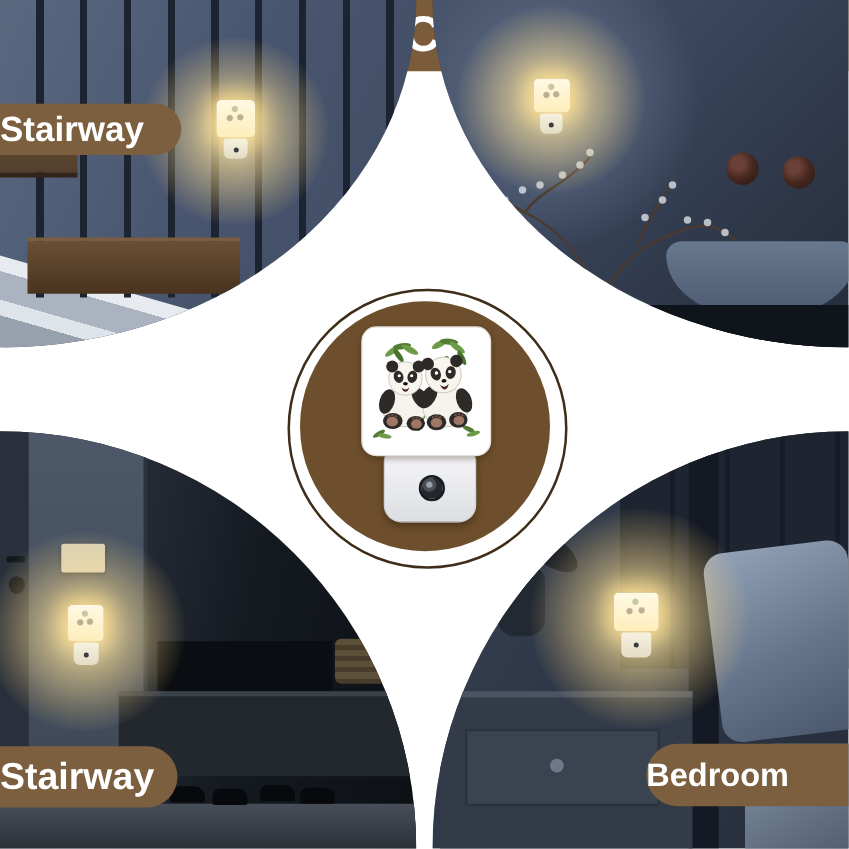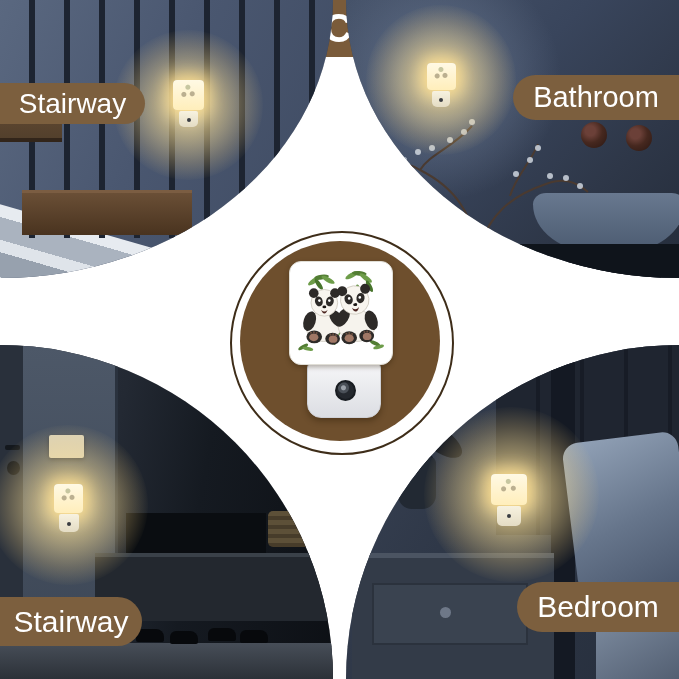--- a/index.html
+++ b/index.html
@@ -13,25 +13,25 @@
 
   
   .photo{position:absolute;overflow:hidden;box-shadow:inset 0 0 70px rgba(2,6,14,.5);}
   .photo.tl{left:0;  top:57; width:333px;height:278px;border-bottom-right-radius:100% 100%;}
   .photo.tr{left:346px;top:57; width:333px;height:278px;border-bottom-left-radius:100% 100%;}
   .photo.bl{left:0;  top:345px;width:333px;height:334px;border-top-right-radius:100% 100%;}
   .photo.br{left:346px;top:345px;width:333px;height:334px;border-top-left-radius:100% 100%;}
 
   
   .pill{position:absolute;background:#7c5f3e;color:#fff;display:flex;align-items:center;z-index:6;}
-  .pill span{width:100%;text-align:center;}
+  .pill span{width:100%;text-align:left;font-weight:bold;}
   .pill.stairway{left:0;top:83px;width:145px;height:41px;border-radius:0 21px 21px 0;font-size:28px;}
   .pill.bathroom{left:513px;top:75px;width:166px;height:45px;border-radius:23px 0 0 23px;font-size:29px;}
   .pill.hallway{left:0;top:597px;width:142px;height:49px;border-radius:0 25px 25px 0;font-size:30px;}
-  .pill.bedroom{left:517px;top:582px;width:162px;height:50px;border-radius:25px 0 0 25px;font-size:30px;}
+  .pill.bedroom{left:517px;top:595px;width:162px;height:50px;border-radius:25px 0 0 25px;font-size:26px;}
 
   
   .glow{position:absolute;border-radius:50%;
         background:radial-gradient(circle, rgba(255,235,175,.95) 0%, rgba(255,226,150,.55) 30%,
                    rgba(255,216,130,.22) 55%, rgba(255,210,120,0) 72%);}
   .nl-panel{position:absolute;border-radius:4px;
         background:
           radial-gradient(circle at 35% 48%, rgba(120,108,80,.5) 0 2px, transparent 3px),
           radial-gradient(circle at 62% 46%, rgba(120,108,80,.5) 0 2px, transparent 3px),
           radial-gradient(circle at 48% 24%, rgba(130,140,90,.45) 0 2px, transparent 3px),
@@ -173,23 +173,20 @@
       </g>
     </svg>
     <div class="knob k1"></div>
     <div class="knob k2"></div>
     <div class="pedestal"></div>
     <div class="basin"></div>
     <div class="counter"></div>
     <div class="glow" style="left:20px;top:5px;width:150px;height:150px;"></div>
     <div class="nl-panel" style="left:81px;top:63px;width:29px;height:27px;"></div>
     <div class="nl-base" style="left:86px;top:91px;width:18px;height:16px;"></div>
-  </div>
-  <div class="pill bathroom">
-    <span>Bathroom</span>
   </div>
 
   <div class="photo bl">
     <div class="wall"></div>
     <div class="doorframe"></div>
     <div class="door"></div>
     <div class="handle"></div>
     <div class="knob"></div>
     <div class="floor"></div>
     <div class="bench"></div>

